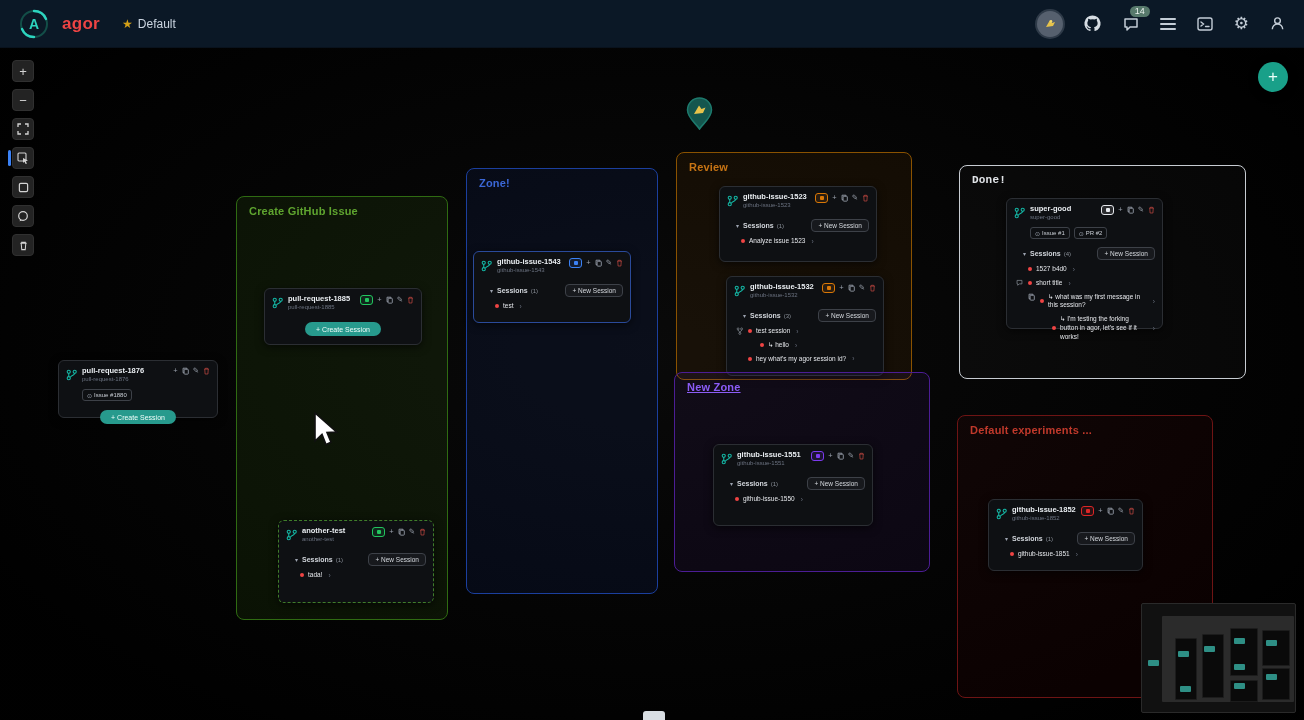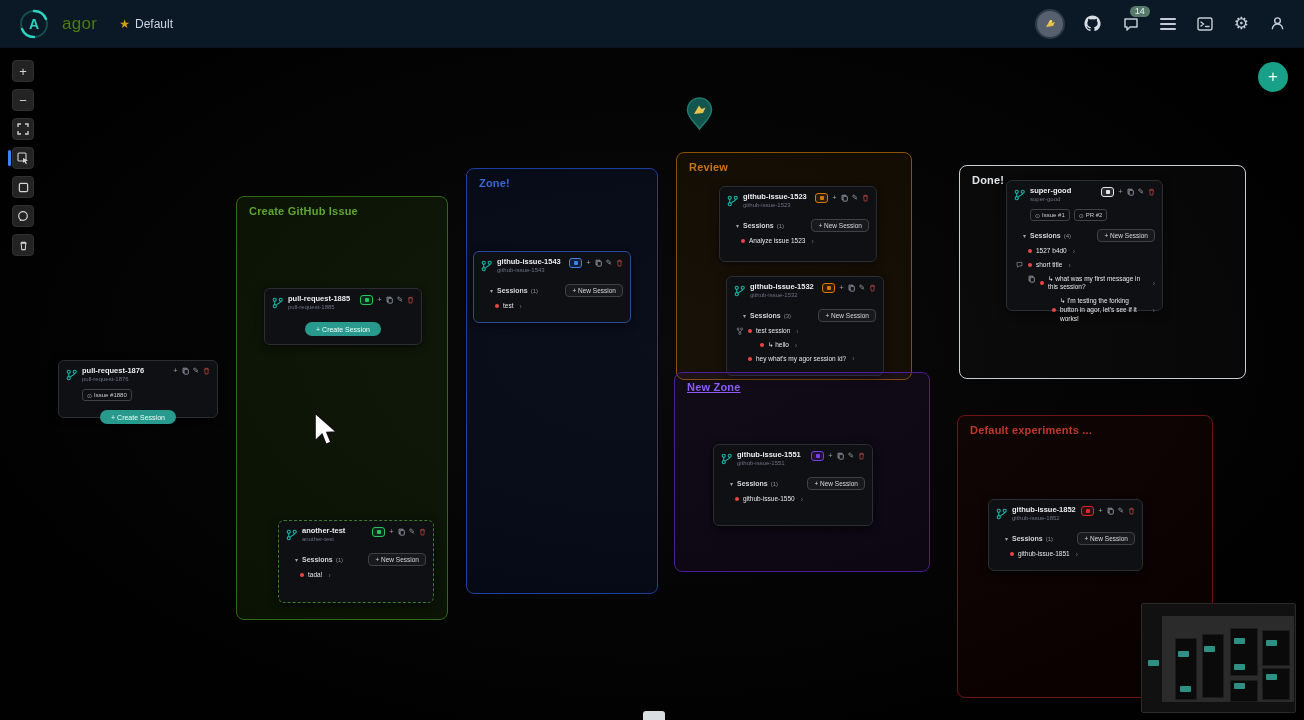--- a/index.html
+++ b/index.html
@@ -5,21 +5,21 @@
   * { margin:0; padding:0; box-sizing:border-box; }
   html,body { width:1304px; height:720px; overflow:hidden; background:#000; }
   body { font-family:"Liberation Sans", sans-serif; color:#e5e7eb; position:relative; }
 
   
   .topbar { position:absolute; top:0; left:0; right:0; height:48px; background:#0b1826;
             display:flex; align-items:center; justify-content:space-between; padding:0 18px;
             border-bottom:1px solid #09121d; z-index:50; }
   .tb-left { display:flex; align-items:center; gap:12px; }
   .logo-mark { width:32px; height:32px; display:block; }
-  .app-name { font-size:17px; font-weight:normal; color:#4d7c0f; letter-spacing:.3px; }
+  .app-name { font-size:17px; font-weight:bold; color:#ef4444; letter-spacing:.3px; }
   .board-chip { display:flex; align-items:center; gap:5px; margin-left:10px; cursor:pointer; }
   .star { color:#d4a017; font-size:12px; }
   .board-name { font-size:12px; color:#cbd5e1; }
   .tb-right { display:flex; align-items:center; gap:20px; }
   .tb-icon { color:#c3ccd6; display:flex; align-items:center; justify-content:flex-start; cursor:pointer; position:relative; }
   .avatar { width:26px; height:26px; border-radius:50%; background:#56606e; display:flex; align-items:center; justify-content:center; box-shadow:0 0 0 2px #2e3a48; }
   .badge { position:absolute; top:-9px; right:-10px; background:#57796b; color:#eaf2ee; font-size:9px;
            border-radius:8px; padding:1px 5px; line-height:1.1; }
   .menu-bars { display:flex; flex-direction:column; gap:3px; }
   .menu-bars span { width:16px; height:2px; background:#c3ccd6; border-radius:1px; }
@@ -418,22 +418,22 @@
               <span class="s-label">↳ hello</span>
             </div>
             <div class="sess-row" style="margin-left: 14px;">
               <span class="dot"></span>
               <span class="s-label">hey what's my agor session id?</span>
             </div>
           </div>
         </div>
       </div>
       <div class="zone" style="left: 959px; top: 117px; width: 287px; height: 214px; border-color: rgb(199, 204, 210); background: rgba(255, 255, 255, 0.024);">
-        <div class="zone-title" style="color: rgb(226, 229, 233);">Done!</div>
-        <div class="card" style="left: 46px; top: 14px; width: 157px; height: 131px;">
+        <div class="zone-title" style="color: rgb(226, 229, 233); font-family: Liberation Mono, monospace;">Done!</div>
+        <div class="card" style="left: 46px; top: 32px; width: 157px; height: 131px;">
           <div class="card-head">
             <span class="branch-ic"><svg width="11" height="12" viewBox="0 0 12 13">
                 <circle cx="3" cy="3" r="1.7" fill="none" stroke="#14b8a6" stroke-width="1.2"></circle>
                 <circle cx="3" cy="10" r="1.7" fill="none" stroke="#14b8a6" stroke-width="1.2"></circle>
                 <circle cx="9.5" cy="3" r="1.7" fill="none" stroke="#14b8a6" stroke-width="1.2"></circle>
                 <path d="M3 4.7 V8.3 M9.5 4.7 C9.5 7 6.5 6.5 4.7 9" fill="none" stroke="#14b8a6" stroke-width="1.2"></path>
               </svg></span>
             <div class="card-titles">
               <div class="card-title">super-good</div>
               <div class="card-sub">super-good</div>

